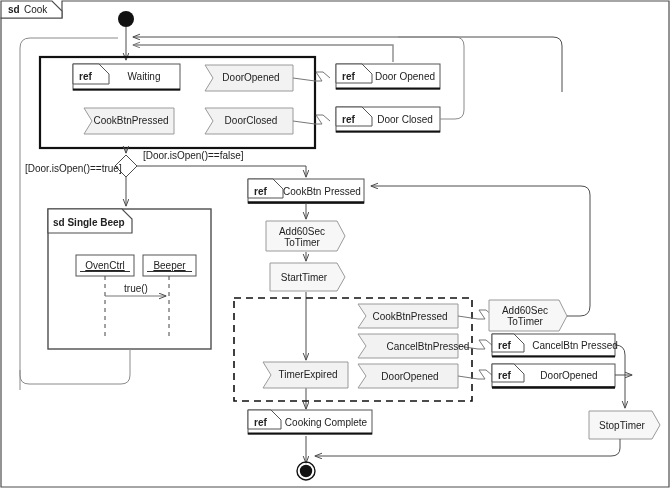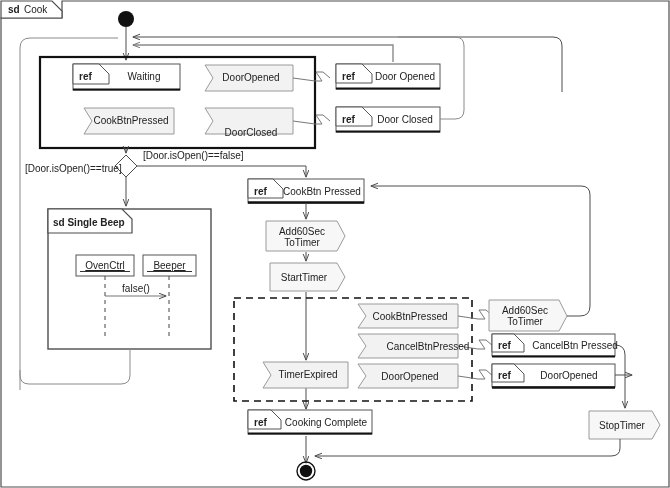--- a/index.html
+++ b/index.html
@@ -213,35 +213,35 @@
 
   <span class="lbl b" style="left:8px;top:4px;">sd</span>
   <span class="lbl" style="left:24px;top:4px;">Cook</span>
 
   <span class="lbl b" style="left:79px;top:71px;">ref</span>
   <span class="lbl ctr" style="left:112px;top:71px;width:64px;">Waiting</span>
 
   <span class="lbl ctr" style="left:92px;top:115px;width:78px;">CookBtnPressed</span>
 
   <span class="lbl ctr" style="left:213px;top:72px;width:76px;">DoorOpened</span>
-  <span class="lbl ctr" style="left:213px;top:127px;width:76px;">DoorClosed</span>
+  <span class="lbl ctr" style="left:213px;top:115px;width:76px;">DoorClosed</span>
 
   <span class="lbl b" style="left:342px;top:71px;">ref</span>
   <span class="lbl ctr" style="left:372px;top:71px;width:66px;">Door Opened</span>
 
   <span class="lbl b" style="left:342px;top:114px;">ref</span>
   <span class="lbl ctr" style="left:372px;top:114px;width:66px;">Door Closed</span>
 
   <span class="lbl" style="left:25px;top:163px;">[Door.isOpen()==true]</span>
   <span class="lbl" style="left:143px;top:150px;">[Door.isOpen()==false]</span>
 
   <span class="lbl b" style="left:53px;top:217px;text-align:right;">sd Single Beep</span>
   <span class="lbl ctr" style="left:76px;top:260px;width:58px;text-decoration:underline;">OvenCtrl</span>
   <span class="lbl ctr" style="left:143px;top:260px;width:53px;text-decoration:underline;">Beeper</span>
-  <span class="lbl ctr" style="left:110px;top:283px;width:52px;">false()</span>
+  <span class="lbl ctr" style="left:110px;top:283px;width:52px;">true()</span>
 
   <span class="lbl b" style="left:254px;top:186px;">ref</span>
   <span class="lbl ctr" style="left:282px;top:186px;width:80px;text-align:center;">CookBtn Pressed</span>
 
   <span class="lbl ctr" style="left:268px;top:226px;width:68px;">Add60Sec</span>
   <span class="lbl ctr" style="left:268px;top:237px;width:68px;">ToTimer</span>
 
   <span class="lbl ctr" style="left:272px;top:272px;width:64px;">StartTimer</span>
 
   <span class="lbl ctr" style="left:272px;top:369px;width:72px;">TimerExpired</span>

